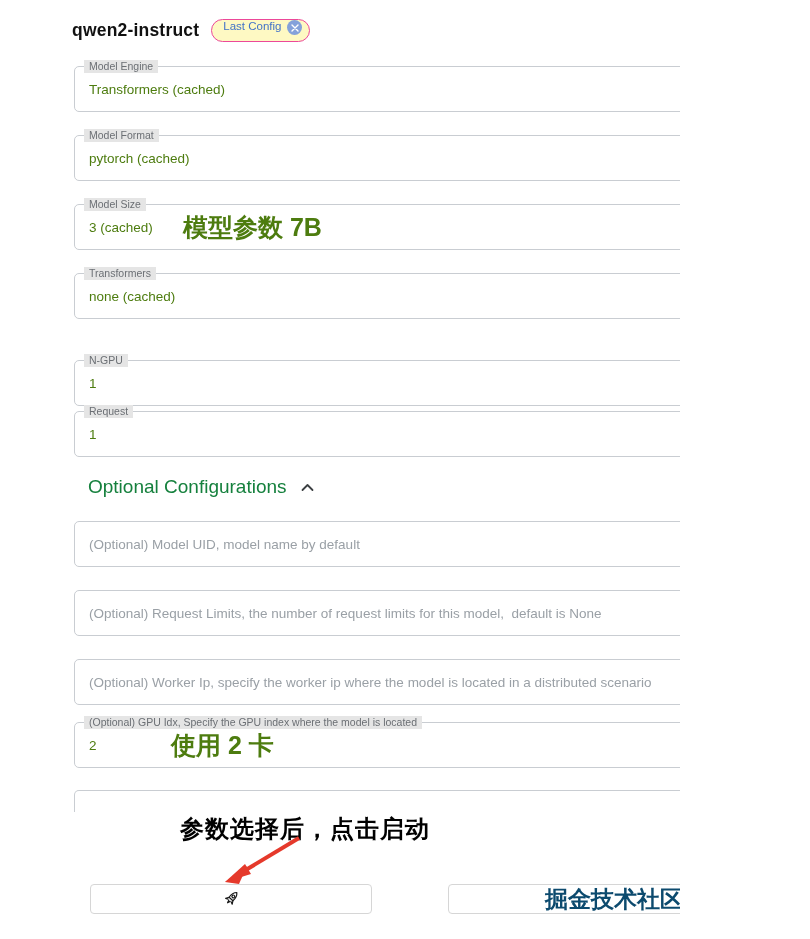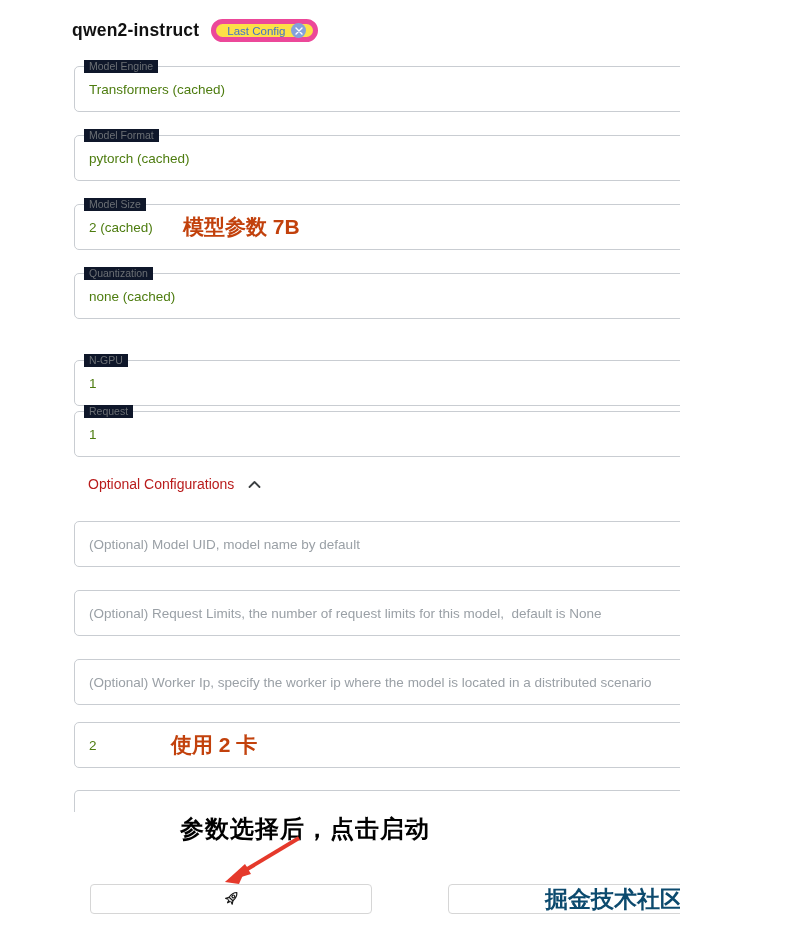--- a/index.html
+++ b/index.html
@@ -5,60 +5,60 @@
   * { margin:0; padding:0; box-sizing:border-box; }
   html,body { background:#fff; }
   .page {
     position:relative; width:680px; height:939px; background:#ffffff;
     font-family:"Liberation Sans", sans-serif; overflow:hidden;
   }
   
   .header { position:absolute; left:72px; top:19px; display:flex; align-items:center; gap:12px; }
   .title { font-size:17.5px; font-weight:bold; color:#111; letter-spacing:.2px; }
   .chip {
-    display:inline-flex; align-items:center; gap:6px; height:23px;
-    border:5px solid #ec4899; border-radius:12px; padding:0 7px 0 11px;
-    color:#4272c8; font-size:11.5px; cursor:pointer; background:#fde047;
+    display:inline-flex; gap:6px; height:23px;
+    border:1px solid #ec4899; border-radius:12px; padding:0 7px 0 11px;
+    color:#4272c8; font-size:11.5px; cursor:pointer; background:#fef9c3;
   }
   .chip-del {
     width:15px; height:15px; border-radius:50%; background:#84a1da;
     display:inline-flex; align-items:center; justify-content:center; cursor:pointer;
   }
   
   .mui-field {
     position:absolute; left:74px; width:673px; height:46px;
     border:1px solid #c9cdd2; border-radius:5px; background:#fff;
   }
   .mui-label {
-    position:absolute; top:-7px; left:9px; background:#0f172a; padding:0 5px;
+    position:absolute; top:-7px; left:9px; background:#e5e5e5; padding:0 5px;
     font-size:10.5px; line-height:13px; color:#6b6f74; white-space:nowrap;
   }
   .mui-value {
     position:absolute; left:14px; top:50%; transform:translateY(-50%);
     font-size:13.5px; color:#4d7c0f;
   }
   .caret {
     position:absolute; right:13px; top:50%; margin-top:-2px;
     width:0; height:0; border-left:5px solid transparent; border-right:5px solid transparent;
     border-top:5px solid #6f7377;
   }
   .field-input {
     position:absolute; inset:0; width:100%; height:100%; border:none; outline:none;
     background:transparent; padding:0 14px; font-size:13.5px; color:#ec4899;
     font-family:"Liberation Sans", sans-serif;
   }
   .field-input::placeholder { color:#9aa0a6; opacity:1; }
   .red-inline {
     position:absolute; top:50%; transform:translateY(-50%);
-    color:#c2410c; font-size:21px; font-weight:600; white-space:nowrap;
+    color:#4d7c0f; font-size:25px; font-weight:600; white-space:nowrap;
   }
   
   .opt-header {
     position:absolute; left:88px; top:476px; display:flex; align-items:center; gap:14px;
-    font-size:14px; color:#b91c1c; cursor:pointer;
+    font-size:19px; color:#15803d; cursor:pointer;
   }
   
   .partial-field {
     position:absolute; left:74px; top:790px; width:673px; height:22px;
     border:1px solid #c9cdd2; border-bottom:none; border-radius:5px 5px 0 0; background:#fff;
   }
   
   .launch-note {
     position:absolute; left:180px; top:813px;
     color:#000000; font-size:24px; font-weight:600; letter-spacing:1px; white-space:nowrap;
@@ -102,27 +102,27 @@
   </div>
 
   <div class="mui-field" style="top:135px">
     <span class="mui-label">Model Format</span>
     <span class="mui-value">pytorch (cached)</span>
     <span class="caret"></span>
   </div>
 
   <div class="mui-field" style="top:204px">
     <span class="mui-label">Model Size</span>
-    <span class="mui-value">2 (cached)</span>
+    <span class="mui-value">3 (cached)</span>
     <span class="red-inline" style="left:108px">模型参数 7B</span>
     <span class="caret"></span>
   </div>
 
   <div class="mui-field" style="top:273px">
-    <span class="mui-label">Quantization</span>
+    <span class="mui-label">Transformers</span>
     <span class="mui-value">none (cached)</span>
     <span class="caret"></span>
   </div>
 
   <div class="mui-field" style="top:360px">
     <span class="mui-label">N-GPU</span>
     <span class="mui-value">1</span>
     <span class="caret"></span>
   </div>
 
@@ -146,20 +146,21 @@
 
   <div class="mui-field" style="top:590px">
     <input class="field-input" type="text" placeholder="(Optional) Request Limits, the number of request limits for this model,  default is None" style="">
   </div>
 
   <div class="mui-field" style="top:659px">
     <input class="field-input" type="text" placeholder="(Optional) Worker Ip, specify the worker ip where the model is located in a distributed scenario" style="">
   </div>
 
   <div class="mui-field" style="top:722px; height:46px">
+    <span class="mui-label">(Optional) GPU Idx, Specify the GPU index where the model is located</span>
     <span class="mui-value">2</span>
     <span class="red-inline" style="left:96px">使用 2 卡</span>
   </div>
 
   <div class="partial-field"></div>
 
   <div class="launch-note">参数选择后，点击启动</div>
   <svg class="note-arrow" width="100" height="58" viewBox="0 0 100 58">
     <line x1="84" y1="10" x2="24" y2="46" stroke="#e5392b" stroke-width="4"></line>
     <polygon points="10,54 32,38 24,56" fill="#e5392b"></polygon>

